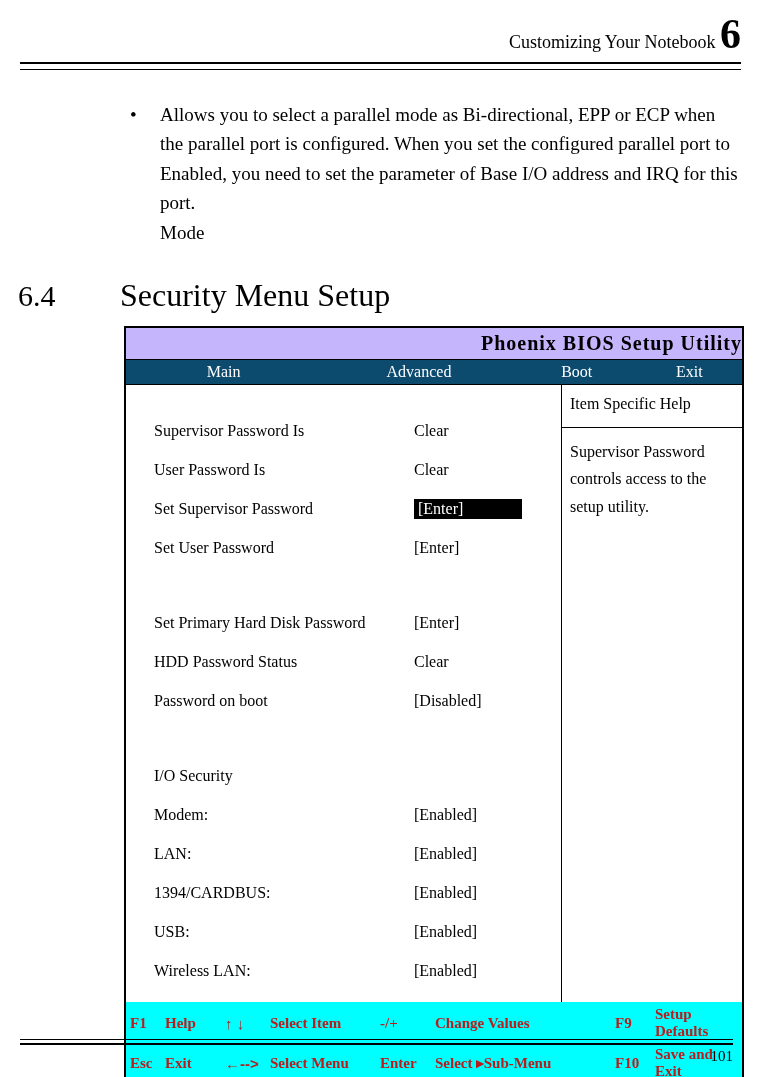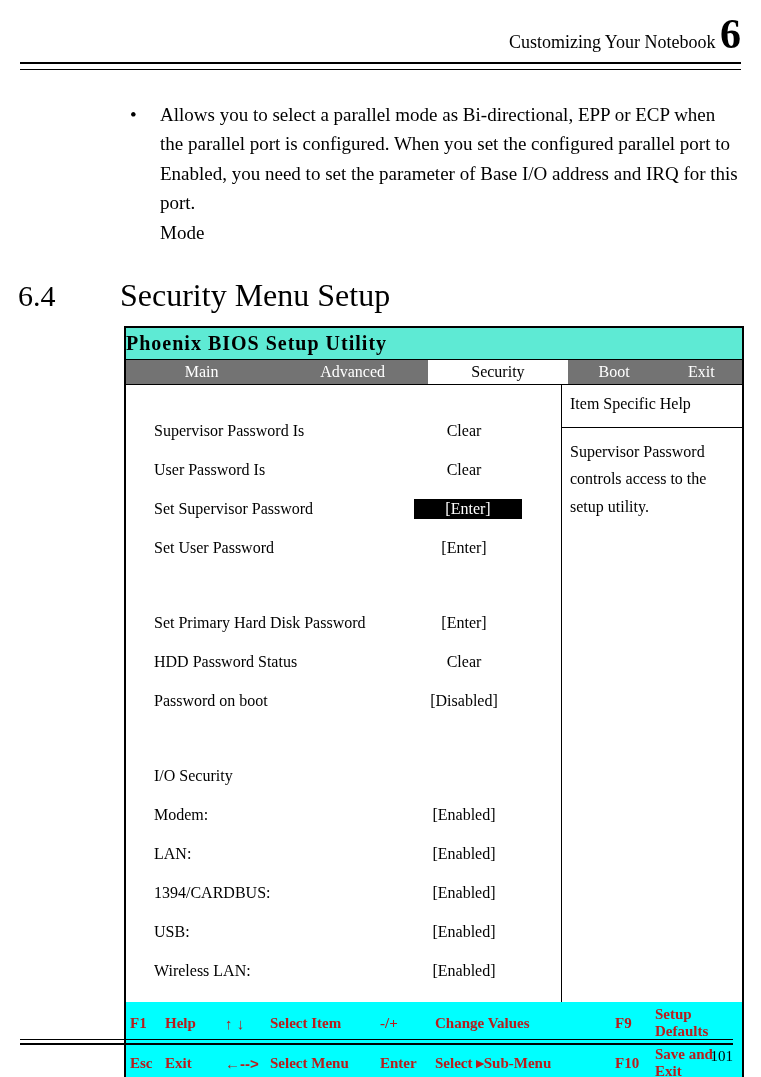--- a/index.html
+++ b/index.html
@@ -65,30 +65,30 @@
     margin-left: -2px;
   }
   .bios {
     margin-left: 104px;
     width: 620px;
     border: 2px solid #000;
     font-family: 'Times New Roman', serif;
     box-sizing: border-box;
   }
   .bios-title {
-    background: #5eead4;
-    text-align: left;
+    background: #c4b5fd;
+    text-align: right;
     font-weight: bold;
     font-size: 20px;
     letter-spacing: 1px;
     padding: 4px 0;
     border-bottom: 1px solid #000;
   }
   .menu-bar {
-    background: #737373;
+    background: #0c4a6e;
     color: #fff;
     display: flex;
     font-size: 16px;
   }
   .menu-item {
     padding: 3px 0;
     text-align: center;
   }
   .menu-main { flex: 1.3; }
   .menu-adv { flex: 1.3; }
@@ -124,21 +124,20 @@
     align-items: center;
     min-height: 22px;
     margin-top: 17px;
   }
   .field-label {
     width: 260px;
     flex-shrink: 0;
   }
   .field-value {
     width: 100px;
-    text-align: center;
   }
   .field-value.selected {
     background: #000;
     color: #fff;
     padding: 1px 4px;
   }
   .blank-row { height: 26px; }
   .key-bar {
     background: #00ffff;
     display: grid;
@@ -194,21 +193,20 @@
 
   <div class="section-heading">
     <span class="section-num">6.4</span><span>Security Menu Setup</span>
   </div>
 
   <div class="bios">
     <div class="bios-title">Phoenix BIOS Setup Utility</div>
     <div class="menu-bar">
       <div class="menu-item menu-main">Main</div>
       <div class="menu-item menu-adv">Advanced</div>
-      <div class="menu-item menu-sec">Security</div>
       <div class="menu-item menu-boot">Boot</div>
       <div class="menu-item menu-exit">Exit</div>
     </div>
     <div class="bios-body">
       <div class="bios-left">
         <div class="field-row">
           <div class="field-label">Supervisor Password Is</div>
           <div class="field-value">Clear</div>
         </div>
         <div class="field-row">

